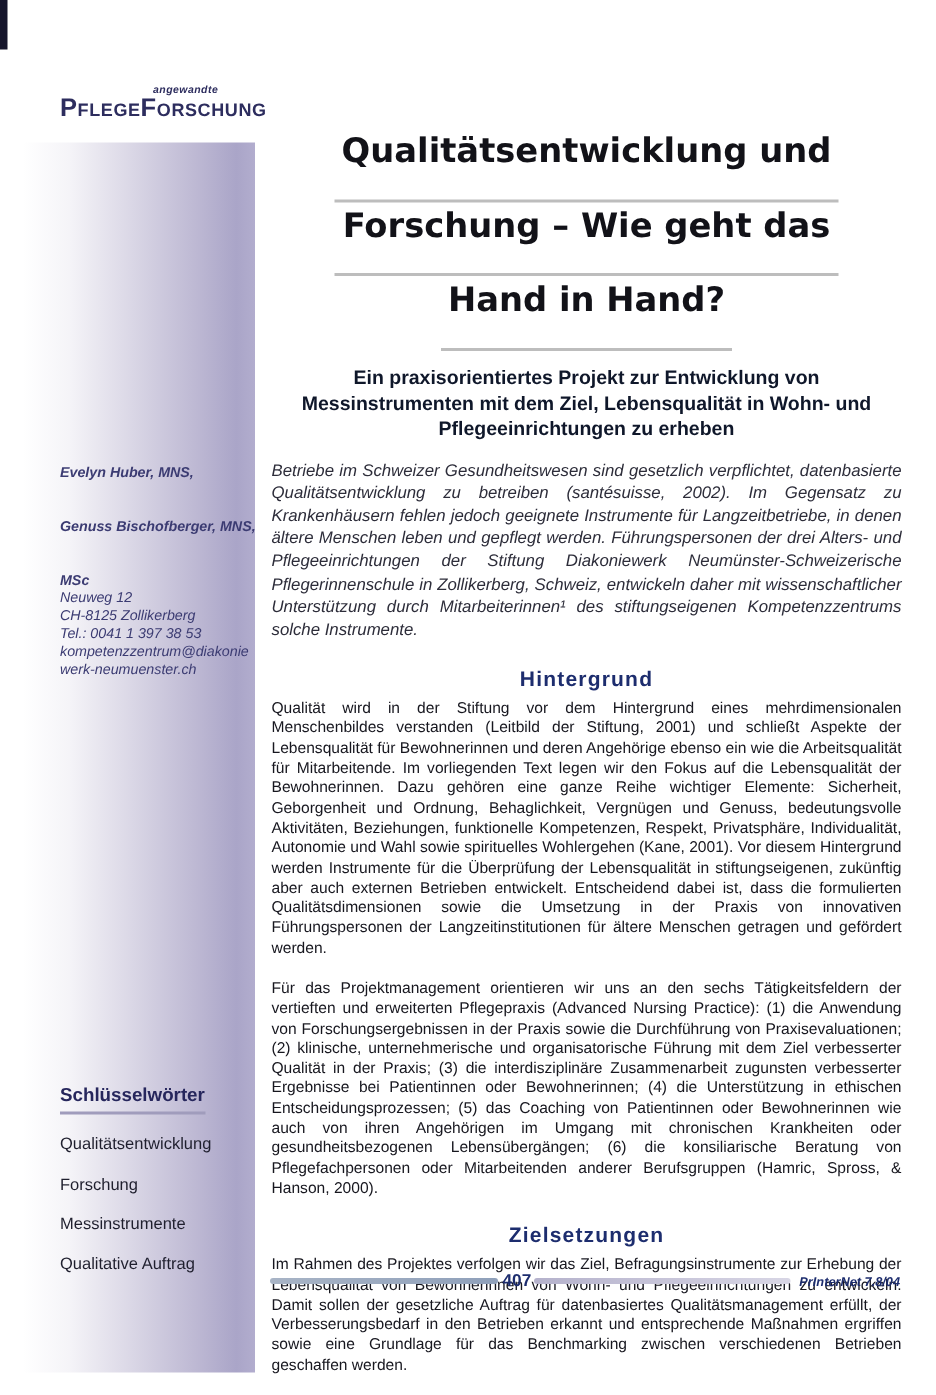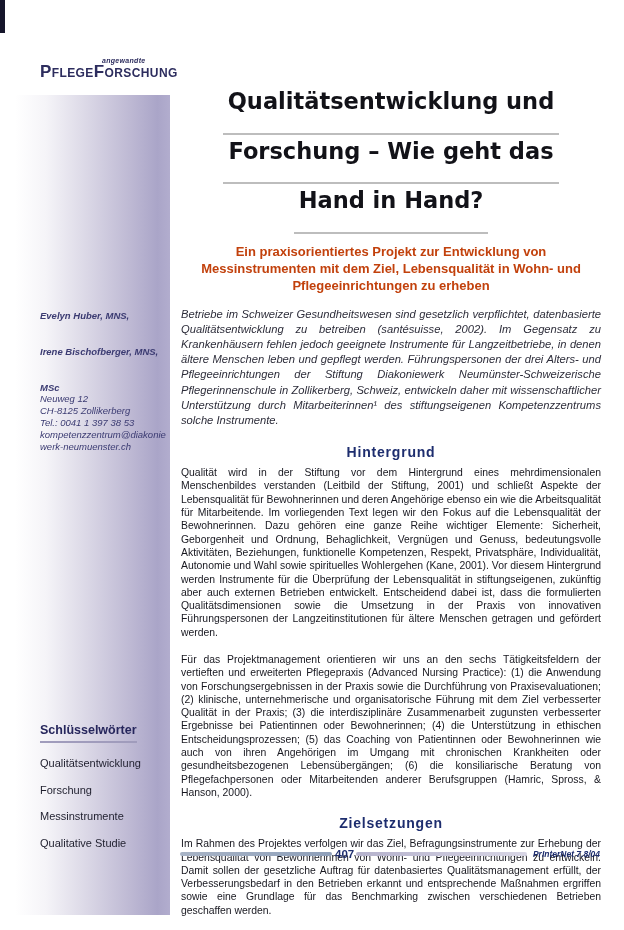--- a/index.html
+++ b/index.html
@@ -46,21 +46,21 @@
   .main { position:absolute; left:181px; top:90px; width:420px; }
   .title { text-align:center; }
   .title-line { display:block; line-height:1; margin-bottom:5px; }
   .title-line span {
     display:inline-block; font-family:"DejaVu Sans","Liberation Sans",sans-serif;
     font-weight:bold; font-size:22.5px; color:#121218;
     border-bottom:2.5px solid #bdbdbd; padding:0 5px 20px;
   }
   .subtitle {
     margin-top:9px; text-align:center; font-weight:bold;
-    font-size:13px; line-height:17px; color:#c2410c;
+    font-size:13px; line-height:17px; color:#0f172a;
   }
   .byline { margin-top:11px; text-align:center; font-style:italic; font-size:9.5px; color:#3a3a55; }
   .abstract {
     margin-top:13px; text-align:justify; font-style:italic;
     font-size:11.2px; line-height:15.2px; color:#2d2d3a;
   }
   .section-heading {
     margin-top:16px; text-align:center; font-weight:bold;
     font-size:14px; color:#1d2d6e; letter-spacing:0.8px;
   }
@@ -88,34 +88,34 @@
 
 <div class="brand">
   <span class="brand-kicker">angewandte</span>
   <span class="brand-main">PflegeForschung</span>
 </div>
 
 <div class="sidebar-gradient"></div>
 
 <div class="author-block">
   <div class="author-names">Evelyn Huber, MNS,</div>
-  <div class="author-names">Irene Bischofberger, MNS,</div>
+  <div class="author-names">Genuss Bischofberger, MNS,</div>
   <div class="author-names">MSc</div>
   <div>Neuweg 12</div>
   <div>CH-8125 Zollikerberg</div>
   <div>Tel.: 0041 1 397 38 53</div>
   <div class="author-email">kompetenzzentrum@diakoniewerk-neumuenster.ch</div>
 </div>
 
 <div class="keywords-title">Schlüsselwörter</div>
 <div class="keywords">
   <div>Qualitätsentwicklung</div>
   <div>Forschung</div>
   <div>Messinstrumente</div>
-  <div>Qualitative Studie</div>
+  <div>Qualitative Auftrag</div>
 </div>
 
 <div class="main">
   <div class="title">
     <span class="title-line"><span>Qualitätsentwicklung und</span></span>
     <span class="title-line"><span>Forschung – Wie geht das</span></span>
     <span class="title-line"><span>Hand in Hand?</span></span>
   </div>
   <div class="subtitle">Ein praxisorientiertes Projekt zur Entwicklung von Messinstrumenten mit dem Ziel, Lebensqualität in Wohn- und Pflegeeinrichtungen zu erheben</div>
 

